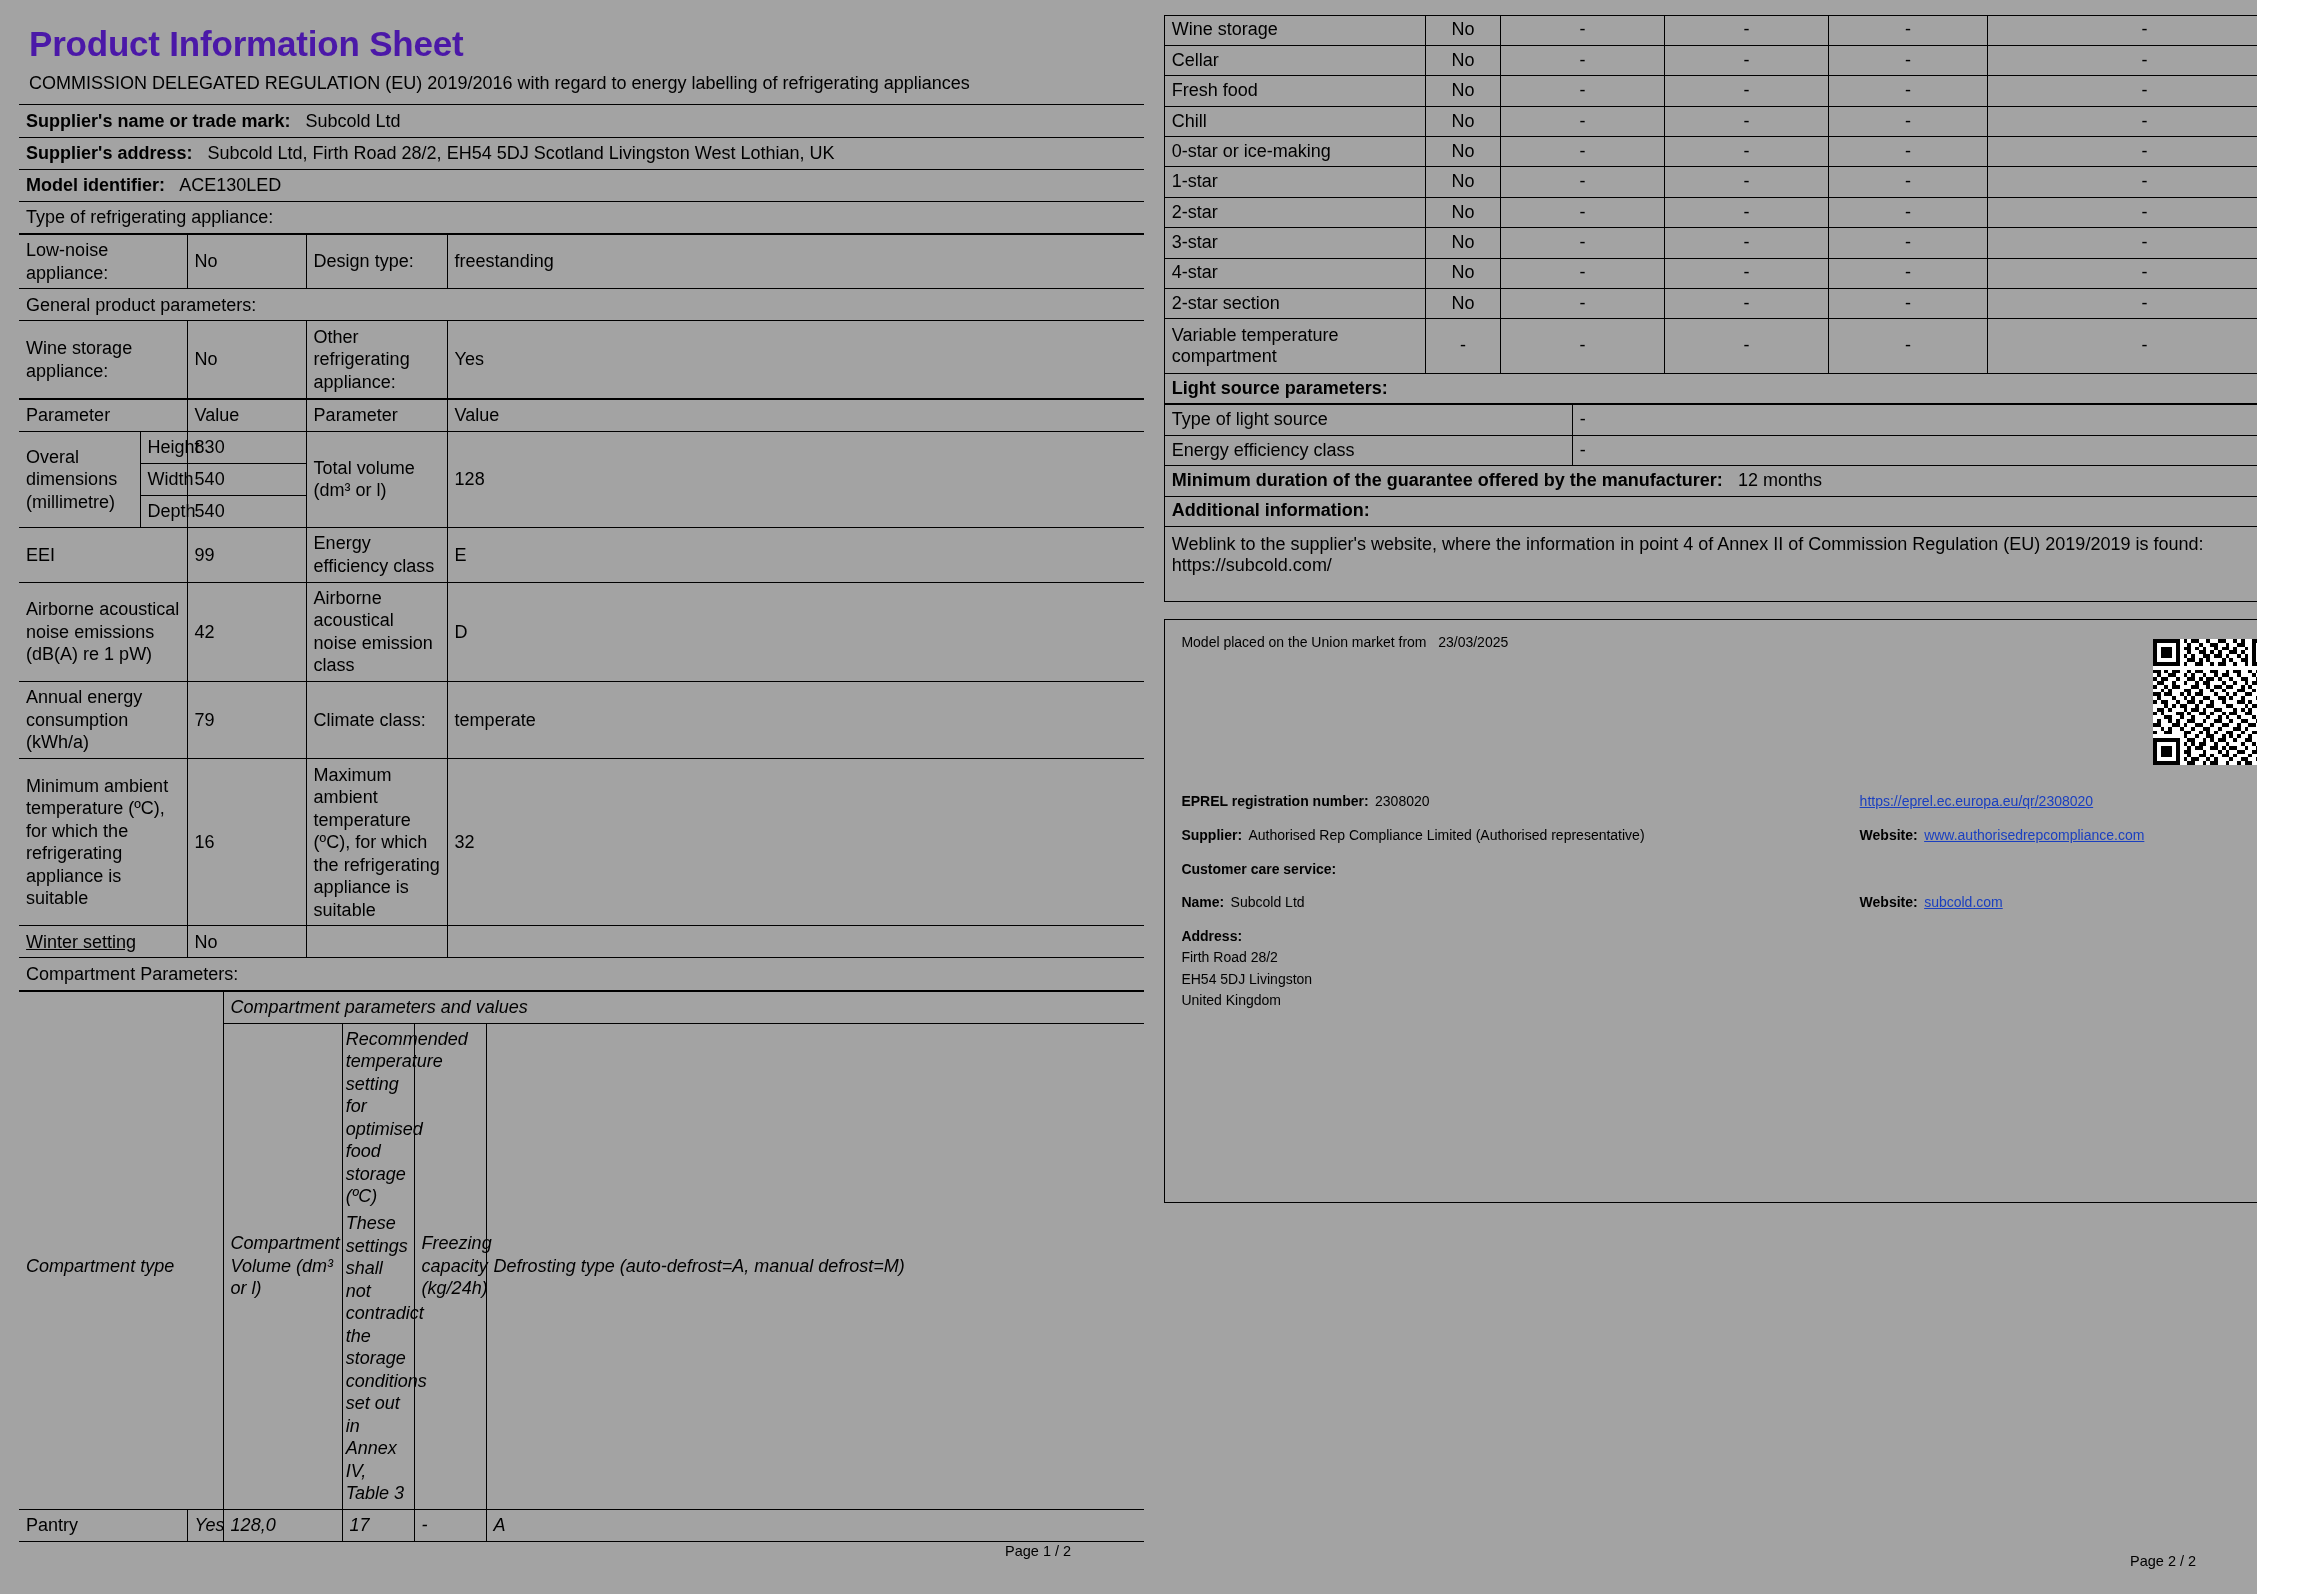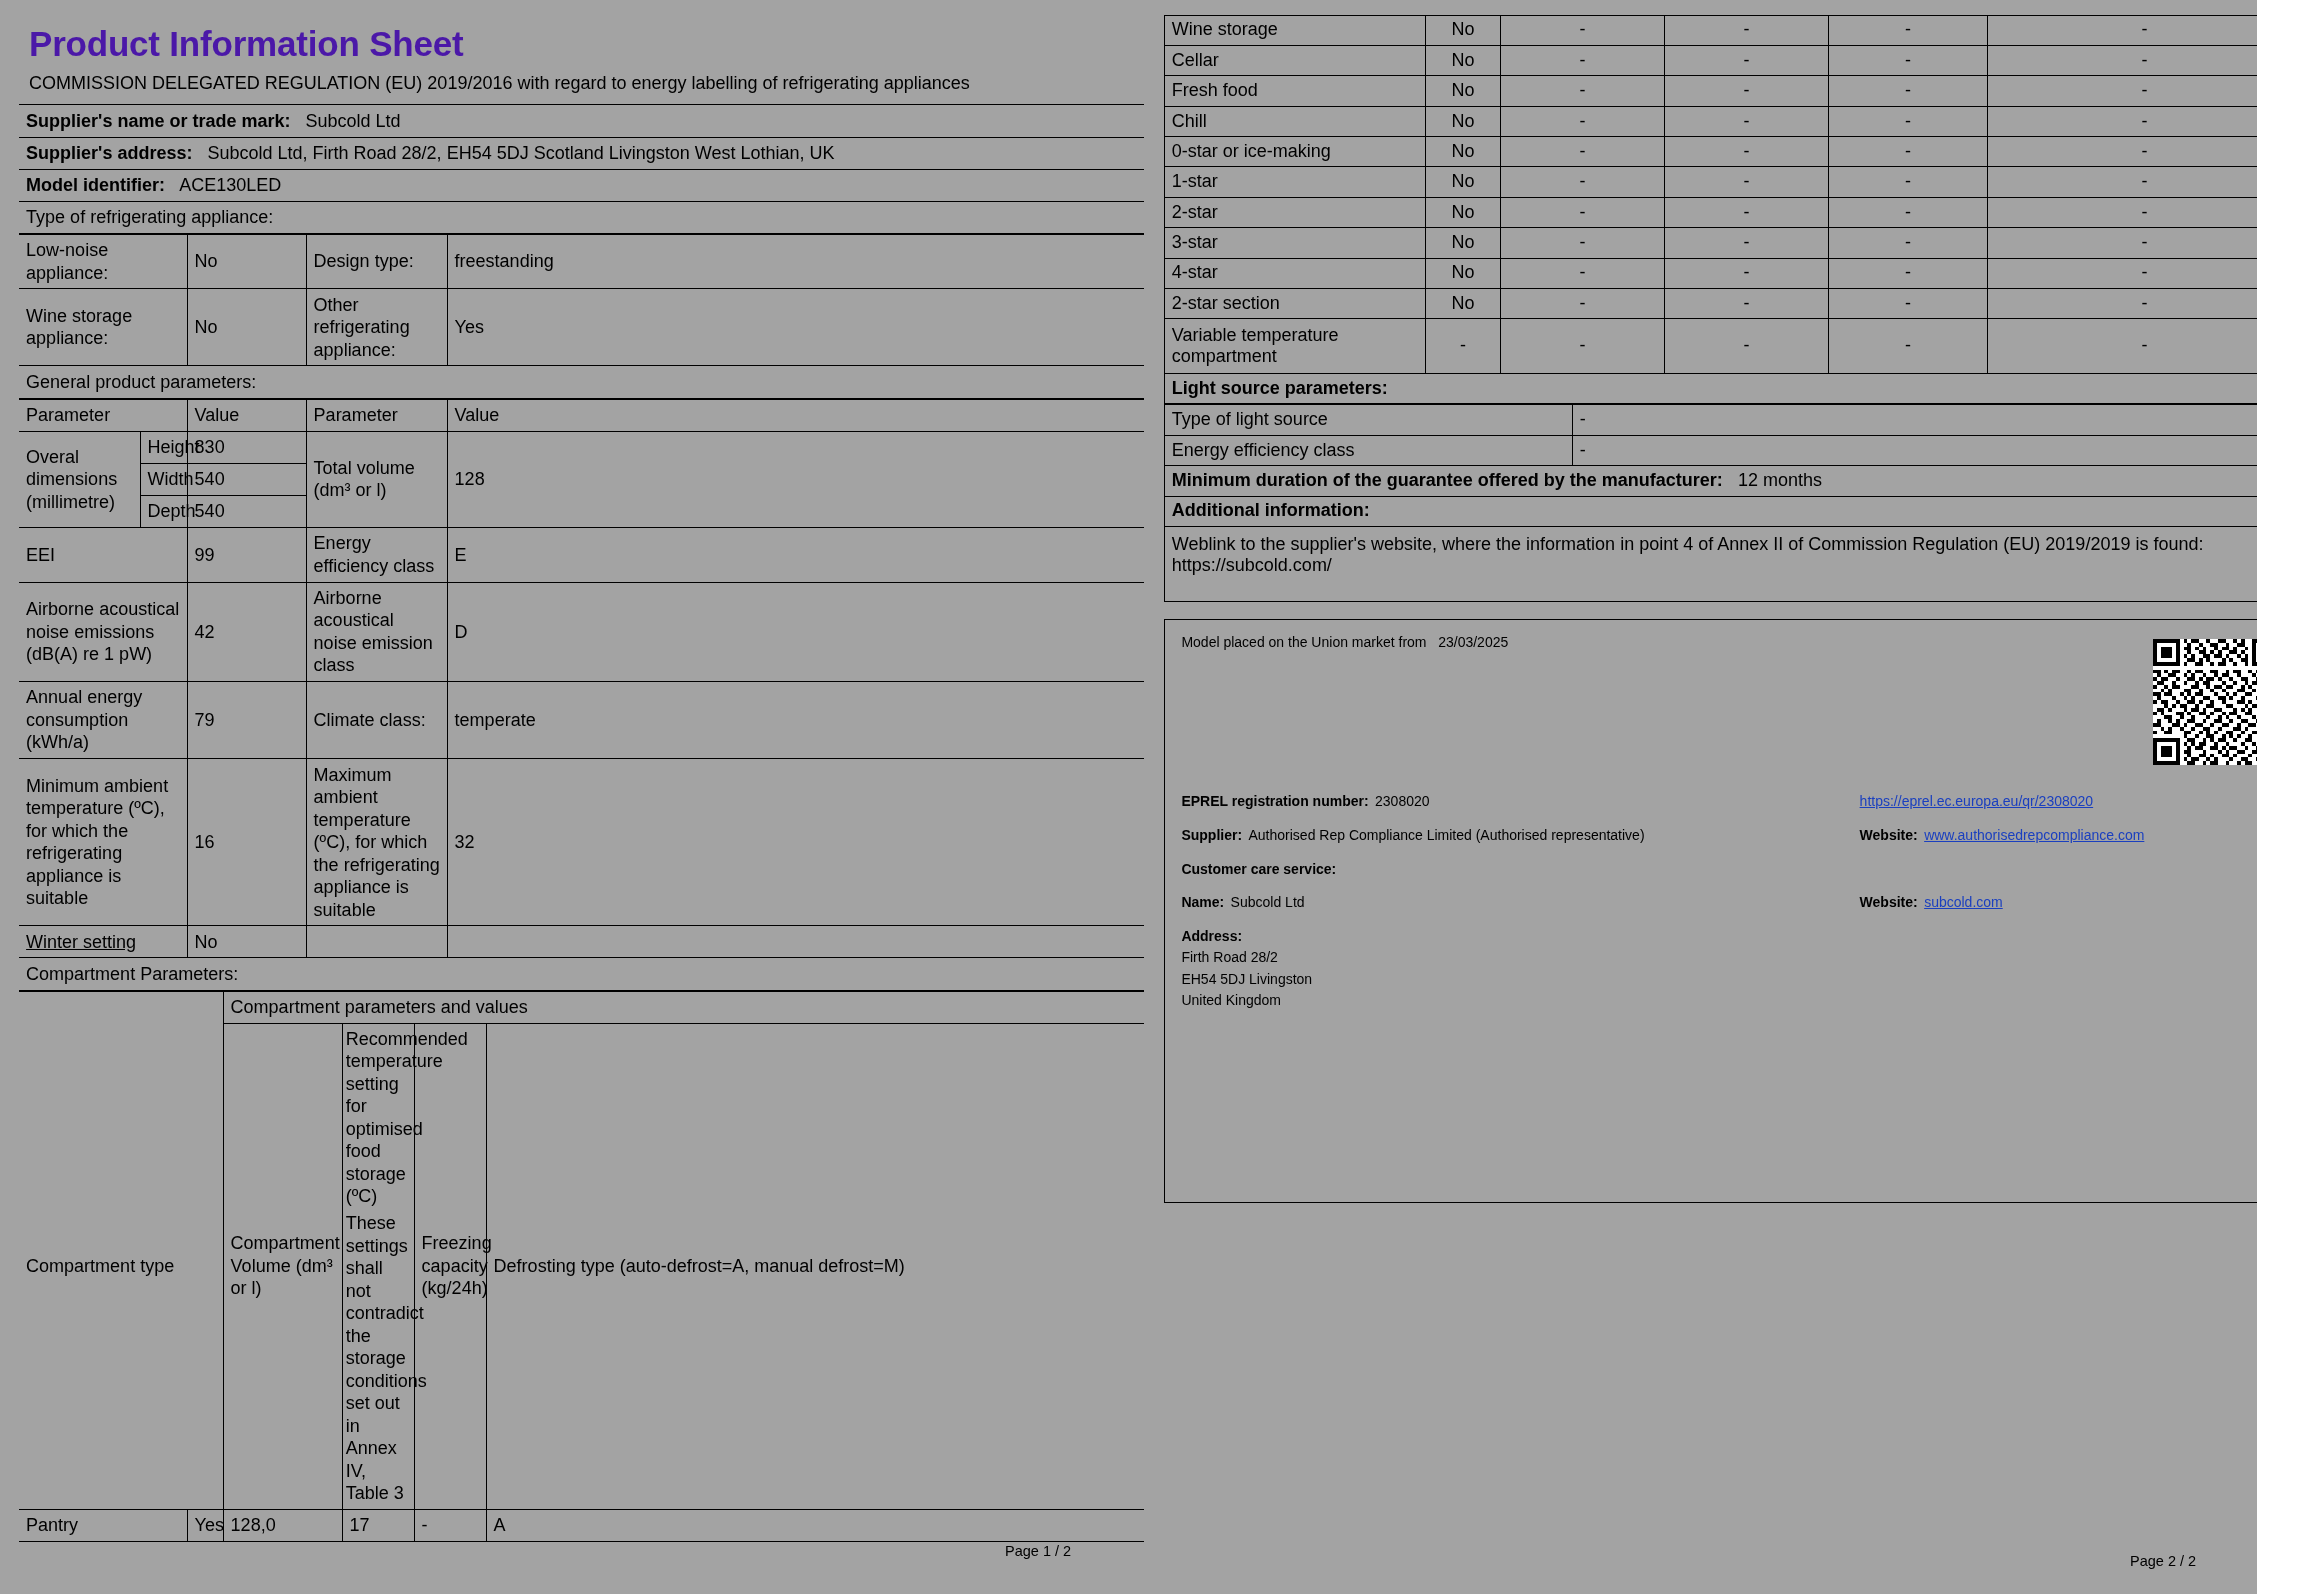--- a/index.html
+++ b/index.html
@@ -60,21 +60,21 @@
   table.t td, table.t th {
     border: 1px solid #000000;
     font-size: 18px;
     padding: 4.3px 6.8px;
     vertical-align: middle;
     text-align: left;
     font-weight: normal;
     line-height: 1.25;
   }
   .b { font-weight: bold; }
-  .center { text-align: center; }
+  .center { text-align: center; font-style: italic; }
   .rbox2 {
     border: 1px solid #000000;
     box-sizing: border-box;
     margin-top: 17.4px;
     padding: 12.6px 16.4px 19.3px 16.4px;
     position: relative;
     height: 584px;
   }
   table.rt {
     border-collapse: collapse;
@@ -182,27 +182,27 @@
         <col style="width:auto">
       </colgroup>
       <tbody>
         <tr>
           <td style="border-left:none;">Low-noise appliance:</td>
           <td>No</td>
           <td>Design type:</td>
           <td style="border-right:none;">freestanding</td>
         </tr>
         <tr>
+          <td colspan="4" class="b" style="border-left:none;border-right:none;">General product parameters:</td>
+        </tr>
+        <tr>
           <td style="border-left:none;">Wine storage appliance:</td>
           <td>No</td>
           <td style="text-align:justify;text-align-last:justify;">Other refrigerating appliance:</td>
           <td style="border-right:none;">Yes</td>
-        </tr>
-        <tr>
-          <td colspan="4" class="b" style="border-left:none;border-right:none;">General product parameters:</td>
         </tr>
       </tbody>
     </table>
 
     <table class="t">
       <colgroup>
         <col style="width:121px">
         <col style="width:47px">
         <col style="width:119px">
         <col style="width:141px">

